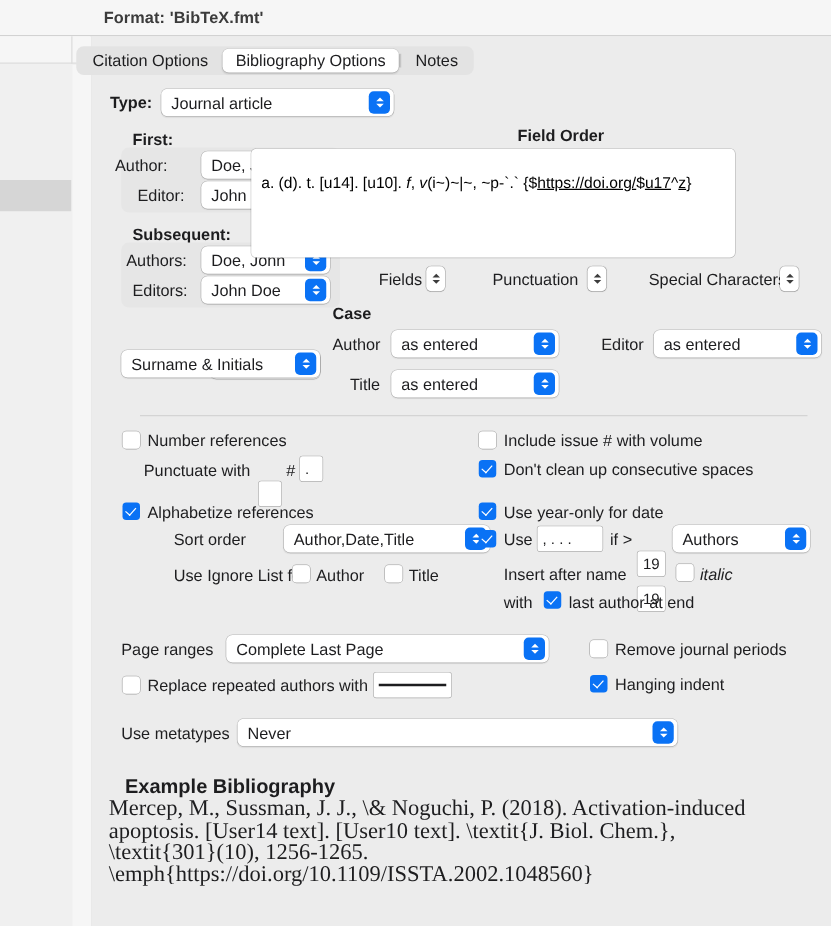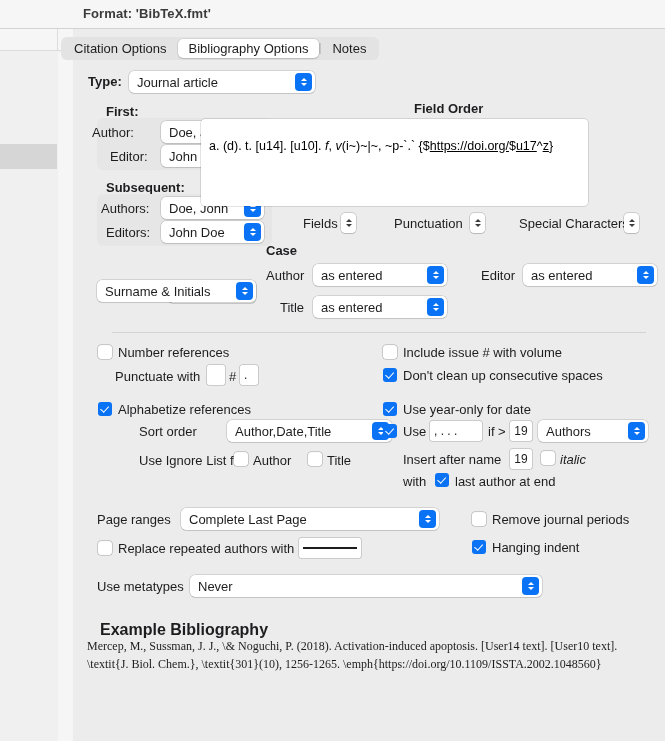--- a/index.html
+++ b/index.html
@@ -194,36 +194,36 @@
     position:absolute; height:20px;
     background:#ffffff;
     box-shadow:0 0 0 0.5px rgba(0,0,0,0.28);
     border-radius:2px;
     font-size:12px; color:#1d1d1f;
     display:flex; align-items:center;
     padding:0 4px;
     white-space:nowrap; overflow:hidden;
     cursor:text;
   }
-  .tfield.ctr { justify-content:center; padding:0 2px; }
+  .tfield.ctr { justify-content:center; padding:0 2px;margin-top:20px; }
 
   
   .divider {
     position:absolute; height:1px; background:#d4d4d4;
   }
 
   
   #example-title {
     position:absolute; left:100px; top:621px;
     font-size:16px; font-weight:bold; color:#1d1d1f;
   }
   #example-body {
     position:absolute; left:87px; top:638px; width:540px;
     font-family:"Liberation Serif", serif;
-    font-size:12px; line-height:17.5px;
+    font-size:18px; line-height:17.5px;
     color:#1d1d1f;
   }
 
   .dash-line {
     display:inline-block; width:54px; height:1.5px;
     background:#1d1d1f; vertical-align:middle;
   }
 </style>
 </head>
 <body>

